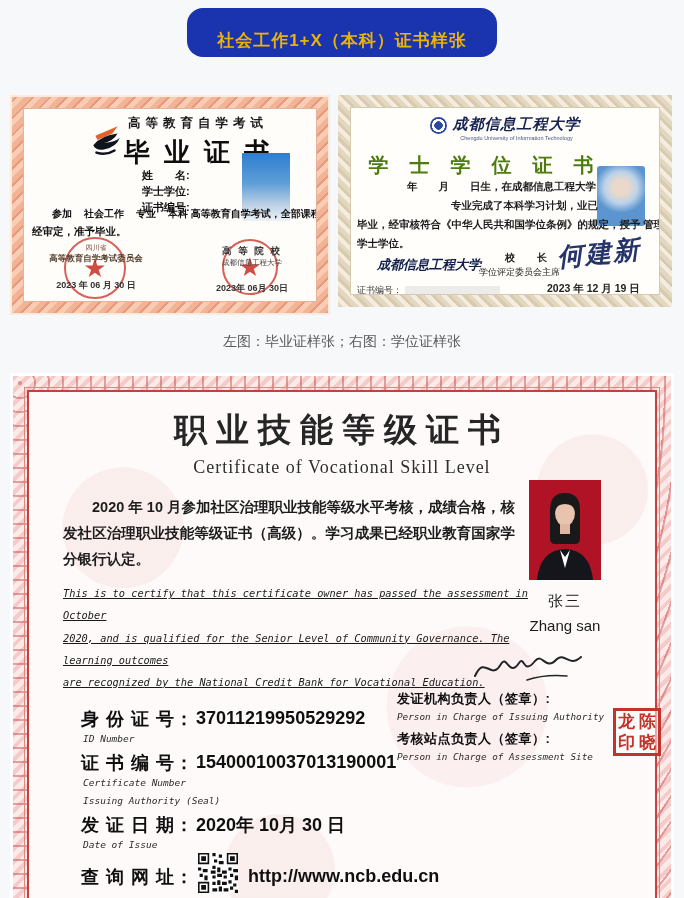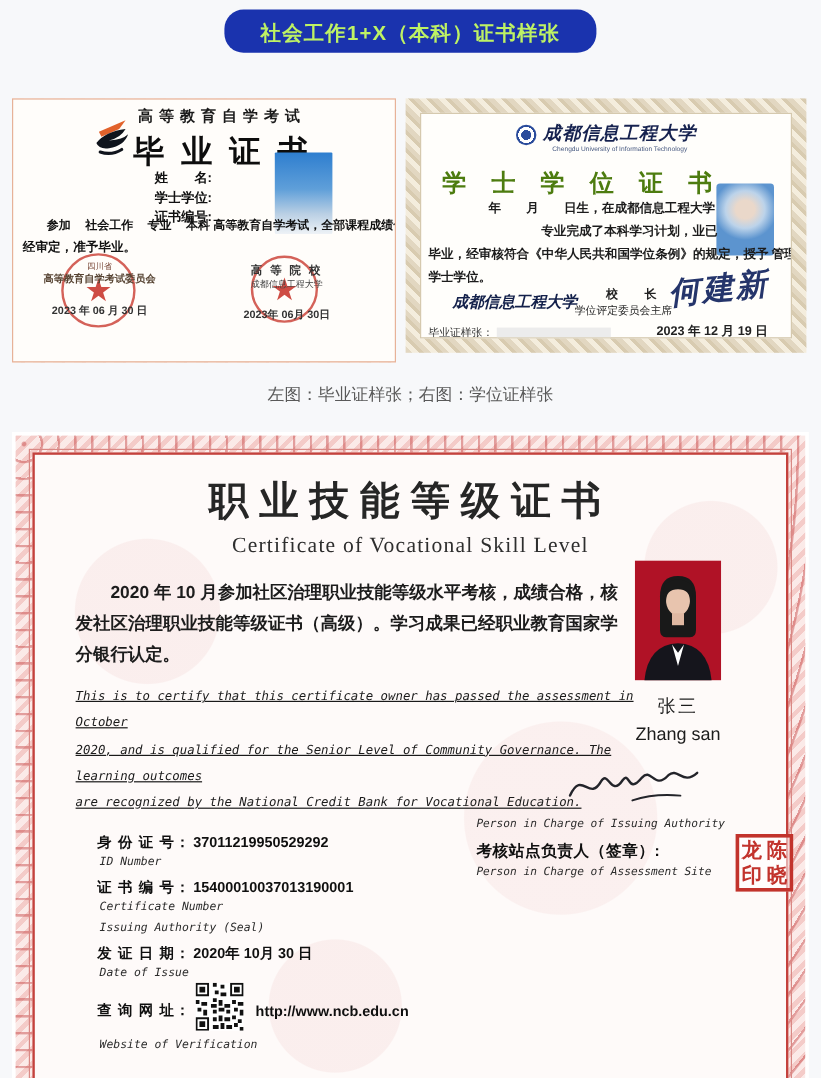--- a/index.html
+++ b/index.html
@@ -1,28 +1,28 @@
 <!DOCTYPE html>
 <html><head>
 <meta charset="utf-8">
 <style>
   * { margin:0; padding:0; box-sizing:border-box; }
   html,body { background:#f7f8fa; }
   body { width:684px; min-height:898px; margin:0 auto; font-family:"Liberation Sans","DejaVu Sans",sans-serif; color:#222; }
 
   
   .banner-wrap { text-align:center; padding-top:8px; }
-  .banner { display:inline-block; background:#1a33ae; color:#bef264; font-weight:bold;
-            font-size:17px; line-height:1; padding:11px 30px 8px; border-radius:16px; letter-spacing:1px; }
+  .banner { display:inline-block; background:#1a33ae; color:#eab308; font-weight:bold;
+            font-size:17px; line-height:1; padding:24px 30px 8px; border-radius:16px; letter-spacing:1px; }
 
   
   .cert-row { display:flex; gap:8px; margin:38px 10px 0; }
 
   
-  .diploma { width:320px; height:220px; padding:0; position:relative;
+  .diploma { width:320px; height:220px; padding:13px; position:relative;
      background:
        repeating-linear-gradient(135deg, #f2b497 0 5px, #e89b7c 5px 7px, #f8cdb4 7px 12px);
      box-shadow: inset 0 0 0 2px #fbeade; }
   .diploma-inner { position:relative; width:100%; height:100%; background:#fffdfa;
      border:1px solid #e7b298; overflow:hidden; }
   .d-header { position:absolute; top:6px; left:104px; font-family:"Liberation Serif",serif;
      font-size:12.5px; font-weight:700; letter-spacing:5px; color:#1a1a1a; white-space:nowrap; }
   .d-logo { position:absolute; top:14px; left:64px; width:36px; height:36px; }
   .d-title { position:absolute; top:26px; left:100px; font-family:"Liberation Serif",serif;
      font-size:26px; font-weight:700; letter-spacing:14px; color:#0d0d0d; white-space:nowrap; }
@@ -100,21 +100,21 @@
      letter-spacing:1px; margin-top:4px; }
   .sk-cn { width:452px; margin:16px 0 0 14px; font-size:14.5px; font-weight:600; line-height:1.8;
      text-align:justify; text-indent:2em; color:#1c1c1c; }
   .sk-en { margin:10px 0 0 14px; width:470px; font-family:"DejaVu Sans Mono",monospace;
      font-style:italic; font-size:10.3px; line-height:2.15; color:#1a1a1a;text-decoration:underline; }
   .sk-photo-block { position:absolute; top:88px; right:42px; width:96px; text-align:center; }
   .sk-photo { width:72px; height:100px; display:block; margin:0 auto; }
   .sk-name-cn { font-size:15px; color:#1c1c1c; margin-top:12px; letter-spacing:2px; }
   .sk-name-en { font-size:15px; color:#1c1c1c; margin-top:6px; }
   .sk-fields { margin:14px 0 0 32px; width:360px; }
-  .sk-frow { font-size:12px; color:#0f0f0f; display:flex; align-items:center; white-space:nowrap; }
+  .sk-frow { font-size:18px; color:#0f0f0f; display:flex; align-items:center; white-space:nowrap; }
   .sk-flabel { font-weight:700; letter-spacing:1px; }
   .sk-fvalue { margin-left:2px; font-weight:600; }
   .sk-fen { font-family:"DejaVu Sans Mono",monospace; font-style:italic; font-size:9.5px;
      color:#2c2c2c; margin:2px 0 7px 2px; }
   .sk-qr { width:40px; height:40px; margin:0 8px 0 4px; position:relative; top:-4px; }
   .sk-right { position:absolute; left:368px; top:258px; width:268px; }
   .sk-sig { margin-left:72px; height:36px; }
   .sk-rlabel { font-size:13px; font-weight:600; color:#0f0f0f; letter-spacing:.5px; }
   .sk-ren { font-family:"DejaVu Sans Mono",monospace; font-style:italic; font-size:9.3px;
      color:#2c2c2c; margin:3px 0 8px 0; }
@@ -190,21 +190,21 @@
         <div class="deg-photo"></div>
         <div class="deg-line deg-l1">年　　月　　日生，在成都信息工程大学</div>
         <div class="deg-line deg-l2">专业完成了本科学习计划，业已</div>
         <div class="deg-line deg-l3">毕业，经审核符合《中华人民共和国学位条例》的规定，授予 管理学</div>
         <div class="deg-line deg-l4">学士学位。</div>
         <div class="deg-issuer">成都信息工程大学</div>
         <div class="deg-president">校　长</div>
         <div class="deg-committee">学位评定委员会主席</div>
         <div class="deg-sign">何建新</div>
         <div class="deg-certno">
-          <span>毕业证样张：</span><span class="deg-blank"></span>
+          <span>证书编号：</span><span class="deg-blank"></span>
         </div>
         <div class="deg-date">2023 年 12 月 19 日</div>
 
       </div>
     </div>
   </div>
 
   <div class="caption">左图：毕业证样张；右图：学位证样张</div>
 
   <div class="skill-wrap">
@@ -268,20 +268,21 @@
             <span class="sk-fvalue">http://www.ncb.edu.cn</span>
           </div>
           <div class="sk-fen">Website of Verification</div>
         </div>
 
         <div class="sk-right">
           <svg class="sk-sig" viewBox="0 0 120 36">
             <path d="M6 26 C16 4 22 32 32 14 C38 4 40 28 50 13 C56 5 54 26 66 11 C74 2 76 22 88 9 C96 2 100 18 112 7" stroke="#23242a" stroke-width="2" fill="none" stroke-linecap="round"></path>
             <path d="M58 30 q18-6 40-4" stroke="#23242a" stroke-width="1.6" fill="none" stroke-linecap="round"></path>
           </svg>
+          <div class="sk-rlabel">发证机构负责人（签章）:</div>
           <div class="sk-ren">Person in Charge of Issuing Authority</div>
           <div class="sk-rlabel">考核站点负责人（签章）:</div>
           <div class="sk-ren">Person in Charge of Assessment Site</div>
           <div class="sk-seal">
             <span>龙</span>
             <span>陈</span>
             <span>印</span>
             <span>晓</span>
           </div>
         </div>

